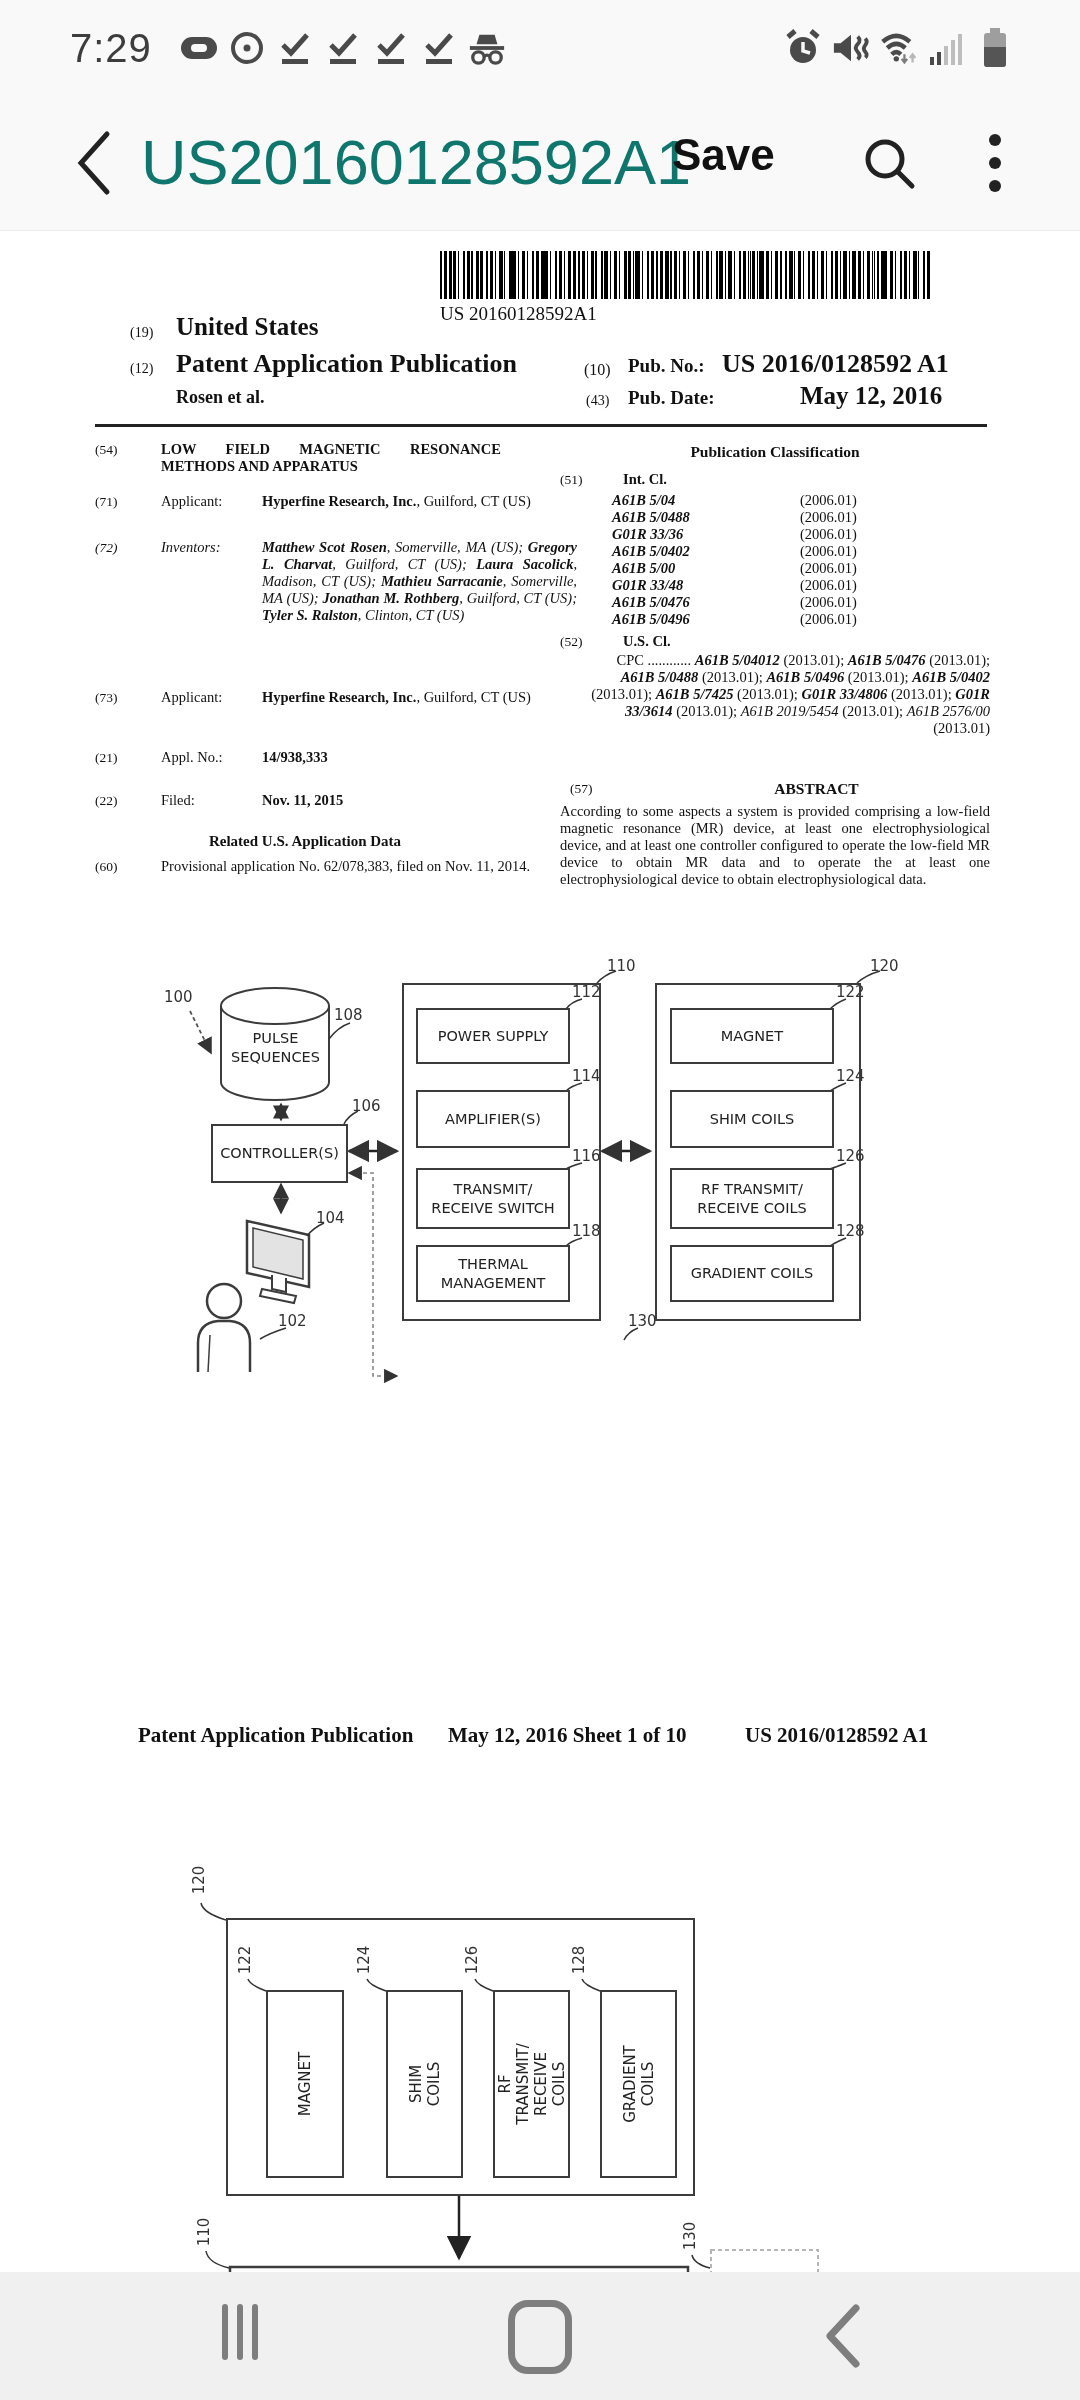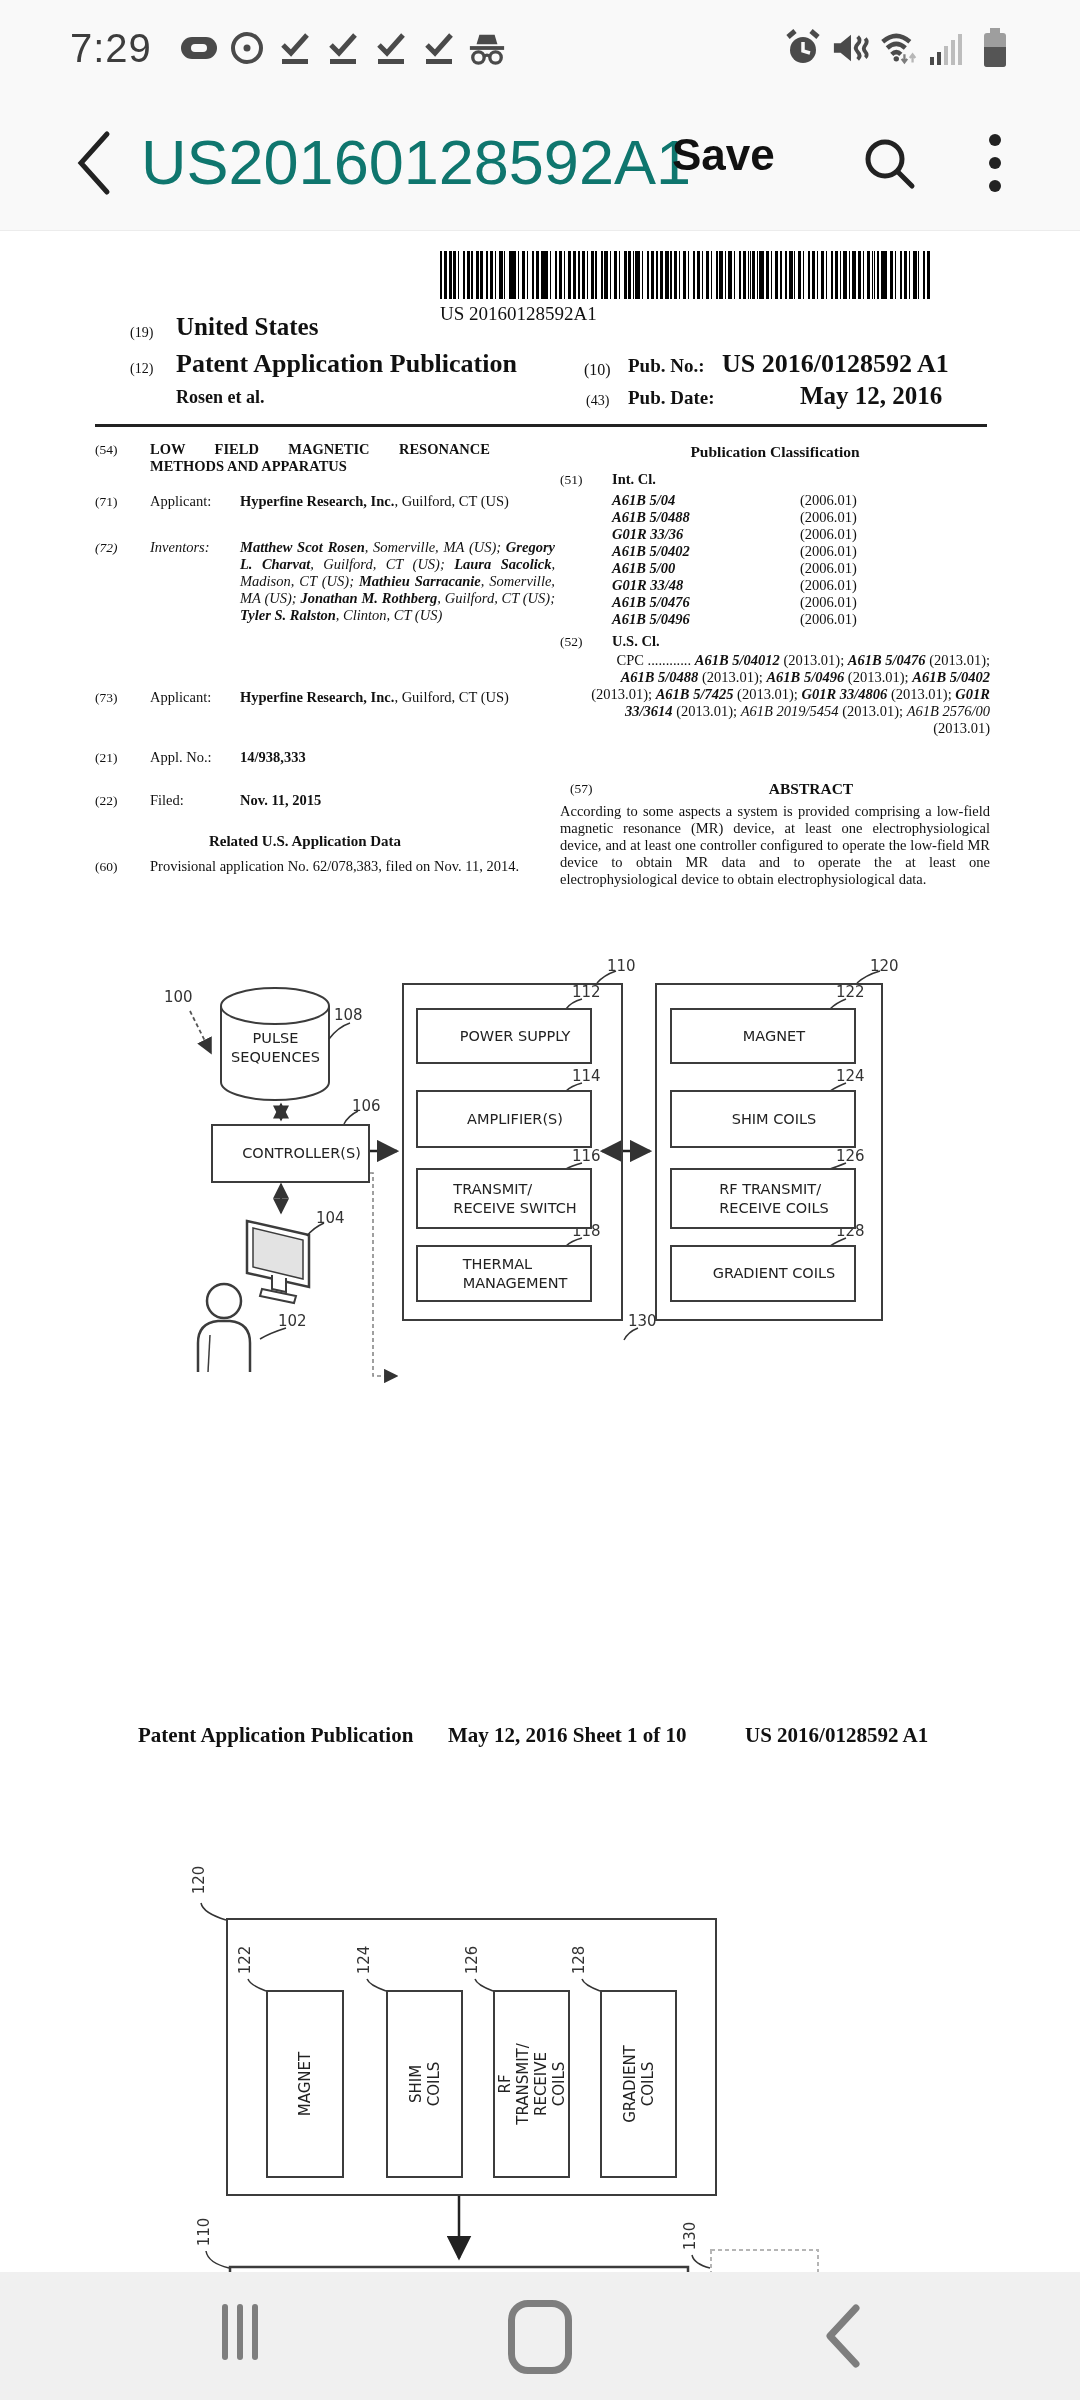--- a/index.html
+++ b/index.html
@@ -33,21 +33,21 @@
   #hdr12{position:absolute;left:130px;top:130px;font-size:14px;}
   #hdr-kind{position:absolute;left:176px;top:118px;font-size:26px;font-weight:bold;}
   #hdr-byline{position:absolute;left:176px;top:156px;font-size:18px;font-weight:bold;}
   #hdr10{position:absolute;left:584px;top:130px;font-size:16px;}
   #hdr-pubno-label{position:absolute;left:628px;top:124px;font-size:19px;font-weight:bold;}
   #hdr-pubno{position:absolute;left:722px;top:118px;font-size:26px;font-weight:bold;}
   #hdr43{position:absolute;left:586px;top:162px;font-size:14px;}
   #hdr-pubdate-label{position:absolute;left:628px;top:156px;font-size:19px;font-weight:bold;}
   #hdr-pubdate{position:absolute;left:800px;top:151px;font-size:25px;font-weight:bold;}
   #hdr-rule{position:absolute;left:95px;top:193px;width:892px;height:3px;background:#222;}
-  .bib{font-size:14.5px;line-height:17px;}
+  .bib{font-size:14.5px;line-height:17px;gap:11px;}
   .brow{position:absolute;display:flex;}
   .brow .tag{width:55px;flex:none;}
   .brow .lbl{width:90px;flex:none;}
   .brow .val{width:315px;text-align:justify;}
   .b{font-weight:bold;} .i{font-style:italic;} .bi{font-weight:bold;font-style:italic;}
   #row54{left:95px;top:210px;}
   #row54 .val{width:340px;font-weight:bold;}
   #row71{left:95px;top:262px;} #row72{left:95px;top:308px;font-style:italic;} #row73{left:95px;top:458px;}
   #row21{left:95px;top:518px;} #row22{left:95px;top:561px;}
   #related-hdr{position:absolute;left:150px;top:602px;width:310px;text-align:center;font-weight:bold;font-size:15px;}
@@ -62,21 +62,21 @@
   #row52{position:absolute;left:560px;top:402px;display:flex;}
   #cpc{position:absolute;left:588px;top:421px;width:402px;text-align:right;}
   #row57{position:absolute;left:560px;top:549px;display:flex;width:430px;margin-left:10px;}
   #abstract-hdr{flex:1;text-align:center;font-weight:bold;font-size:15.5px;}
   #abstract{position:absolute;left:560px;top:572px;width:430px;text-align:justify;}
   
   .fig{position:absolute;left:0;width:1080px;font-family:"DejaVu Sans",sans-serif;color:#222;}
   #fig1{top:720px;height:490px;}
   #fig2{top:1620px;height:421px;overflow:hidden;}
   .fbox{position:absolute;border:2px solid #3c3c3c;background:#fff;display:flex;align-items:center;justify-content:center;
-        font-size:14.5px;text-align:left;white-space:pre-line;line-height:1.25;padding-left:22px;}
+        font-size:14.5px;text-align:center;white-space:pre-line;line-height:1.25;}
   .fbox.outer{background:transparent;}
   .fbox.dash{border:2px dashed #b5b5b5;}
   .ref{position:absolute;font-size:15px;color:#333;}
   .rref{position:absolute;font-size:15px;color:#333;transform:rotate(-90deg);width:34px;text-align:center;}
   .figsvg{position:absolute;left:0;top:0;}
   .vbox{position:absolute;border:2px solid #3c3c3c;background:#fff;display:flex;align-items:center;justify-content:center;}
   .vbox span{transform:rotate(-90deg);white-space:pre-line;text-align:center;font-size:15px;line-height:1.2;}
   #sheet-hdr{position:absolute;top:1492px;left:0;width:1080px;font-weight:bold;font-size:21px;}
   #sheet-hdr .sh1{position:absolute;left:138px;} #sheet-hdr .sh2{position:absolute;left:448px;} #sheet-hdr .sh3{position:absolute;left:745px;}
   

